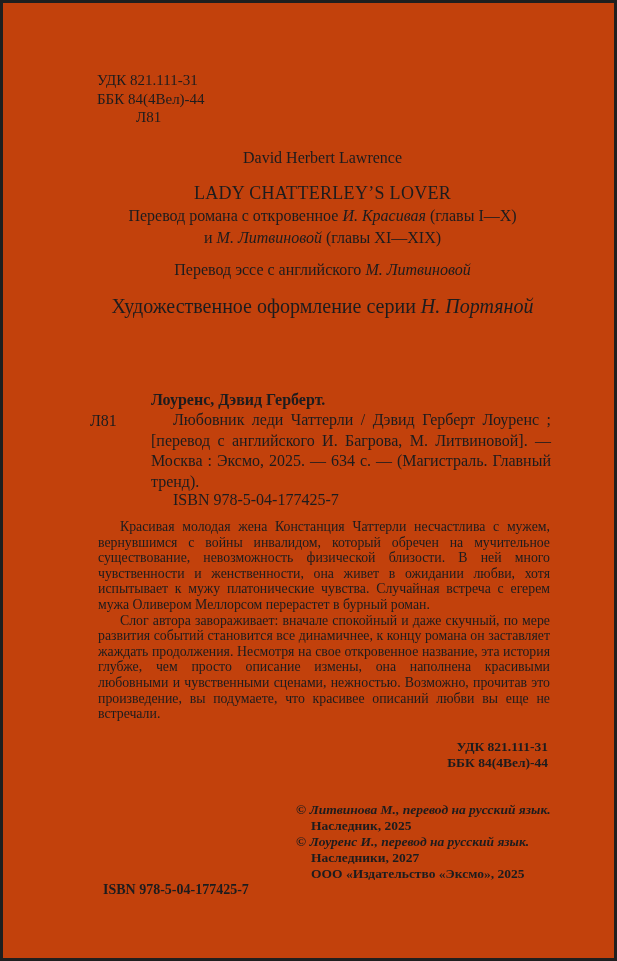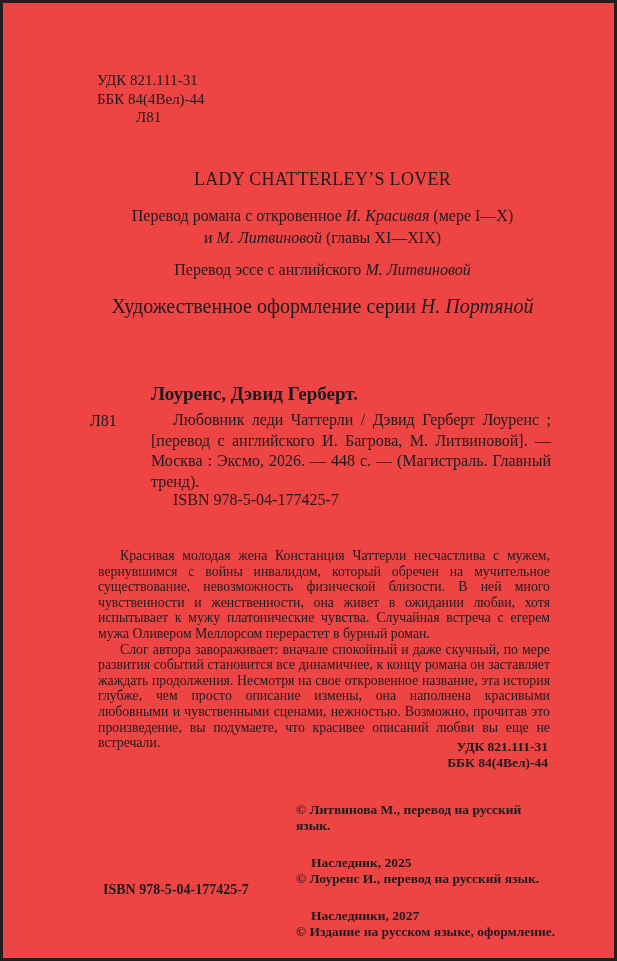--- a/index.html
+++ b/index.html
@@ -5,91 +5,92 @@
   html, body { margin: 0; padding: 0; }
   body {
     width: 617px; height: 961px;
     background: #ffffff;
     font-family: "Liberation Serif", "DejaVu Serif", serif;
   }
   .page {
     position: relative;
     width: 617px; height: 961px;
     box-sizing: border-box;
-    background: #ef4444;
+    background: #c2410c;
     border: 3px solid #1f1f1f;
     color: #1c1c1e;
     overflow: hidden;
   }
   .abs { position: absolute; }
 
   
   .top-codes { left: 94px; top: 68px; font-size: 15px; line-height: 18.5px; }
   .top-codes .sign { padding-left: 39px; }
 
   
   .cline { left: 92px; width: 455px; text-align: center; }
   .author-latin { top: 146px; font-size: 16px; }
-  .title-latin  { top: 166px; font-size: 18px; letter-spacing: 0.3px; }
+  .title-latin  { top: 180px; font-size: 18px; letter-spacing: 0.3px; }
   .tr1 { top: 204px; font-size: 16px; }
   .tr2 { top: 226px; font-size: 16px; }
   .tre { top: 258px; font-size: 16px; }
   .trd { top: 292px; font-size: 20px; }
   .it { font-style: italic; }
 
   
-  .card-author { left: 148px; top: 380px; font-size: 19px; font-weight: bold; }
+  .card-author { left: 148px; top: 388px; font-size: 16px; font-weight: bold; }
   .card-code   { left: 87px;  top: 409px; font-size: 16px; }
   .card-desc   { left: 148px; top: 407px; width: 400px;
                  font-size: 16px; line-height: 20.5px;
                  text-align: justify; text-indent: 22px; }
   .card-isbn   { left: 170px; top: 488px; font-size: 16px; }
 
   
-  .annotation  { left: 95px; top: 545px; width: 452px;
+  .annotation  { left: 95px; top: 516px; width: 452px;
                  font-size: 13.8px; line-height: 15.6px; }
   .annotation p { margin: 0; text-align: justify; text-indent: 22px; }
 
   
   .bottom-codes { right: 66px; top: 736px; text-align: right;
                   font-size: 13.5px; line-height: 16px; font-weight: bold; }
 
   
   .copyright { left: 293px; top: 799px; width: 262px;
                font-size: 13.5px; line-height: 16.1px; font-weight: bold; }
-  .copyright .l1 { display: block; }
-  .copyright .l2 { display: block; padding-left: 15px; margin-top: 21px; }
+  .copyright .l1 { display: block; font-style: italic; }
+  .copyright .l2 { display: block; padding-left: 15px; }
 
   
   .bottom-isbn { left: 100px; top: 879px; font-size: 14px; font-weight: bold; }
 </style>
 </head>
 <body>
 
 <div class="page">
 
   <div class="abs top-codes">
     <div>УДК 821.111-31</div>
     <div>ББК 84(4Вел)-44</div>
     <div class="sign">Л81</div>
   </div>
 
+  <div class="abs cline author-latin">David Herbert Lawrence</div>
   <div class="abs cline title-latin">LADY CHATTERLEY’S LOVER</div>
 
-  <div class="abs cline tr1"><span>Перевод романа с откровенное </span><span class="it">И. Красивая</span><span> (мере I—X)</span></div>
+  <div class="abs cline tr1"><span>Перевод романа с откровенное </span><span class="it">И. Красивая</span><span> (главы I—X)</span></div>
 
   <div class="abs cline tre"><span>Перевод эссе с английского </span><span class="it">М. Литвиновой</span></div>
 
   <div class="abs cline tr2"><span>и </span><span class="it">М. Литвиновой</span><span> (главы XI—XIX)</span></div>
 
   <div class="abs cline trd"><span>Художественное оформление серии </span><span class="it">Н. Портяной</span></div>
 
   <div class="abs card-author">Лоуренс, Дэвид Герберт.</div>
   <div class="abs card-code">Л81</div>
-  <div class="abs card-desc">Любовник леди Чаттерли / Дэвид Герберт Лоуренс ; [перевод с английского И. Багрова, М. Литвиновой]. — Москва : Эксмо, 2026. — 448 с. — (Магистраль. Главный тренд).</div>
+  <div class="abs card-desc">Любовник леди Чаттерли / Дэвид Герберт Лоуренс ; [перевод с английского И. Багрова, М. Литвиновой]. — Москва : Эксмо, 2025. — 634 с. — (Магистраль. Главный тренд).</div>
   <div class="abs card-isbn">ISBN 978-5-04-177425-7</div>
 
   <div class="abs annotation">
     <p>Красивая молодая жена Констанция Чаттерли несчастлива с мужем, вернувшимся с войны инвалидом, который обречен на мучительное существование, невозможность физической близости. В ней много чувственности и женственности, она живет в ожидании любви, хотя испытывает к мужу платонические чувства. Случайная встреча с егерем мужа Оливером Меллорсом перерастет в бурный роман.</p>
     <p>Слог автора завораживает: вначале спокойный и даже скучный, по мере развития событий становится все динамичнее, к концу романа он заставляет жаждать продолжения. Несмотря на свое откровенное название, эта история глубже, чем просто описание измены, она наполнена красивыми любовными и чувственными сценами, нежностью. Возможно, прочитав это произведение, вы подумаете, что красивее описаний любви вы еще не встречали.</p>
   </div>
 
   <div class="abs bottom-codes">
     <div>УДК 821.111-31</div>
     <div>ББК 84(4Вел)-44</div>
@@ -98,20 +99,19 @@
   <div class="abs copyright">
     <div>
       <span class="l1">© Литвинова М., перевод на русский язык.</span>
       <span class="l2">Наследник, 2025</span>
     </div>
     <div>
       <span class="l1">© Лоуренс И., перевод на русский язык.</span>
       <span class="l2">Наследники, 2027</span>
     </div>
     <div>
-      <span class="l1">© Издание на русском языке, оформление.</span>
       <span class="l2">ООО «Издательство «Эксмо», 2025</span>
     </div>
   </div>
 
   <div class="abs bottom-isbn">ISBN 978-5-04-177425-7</div>
 
 </div>
 
 </body></html>

